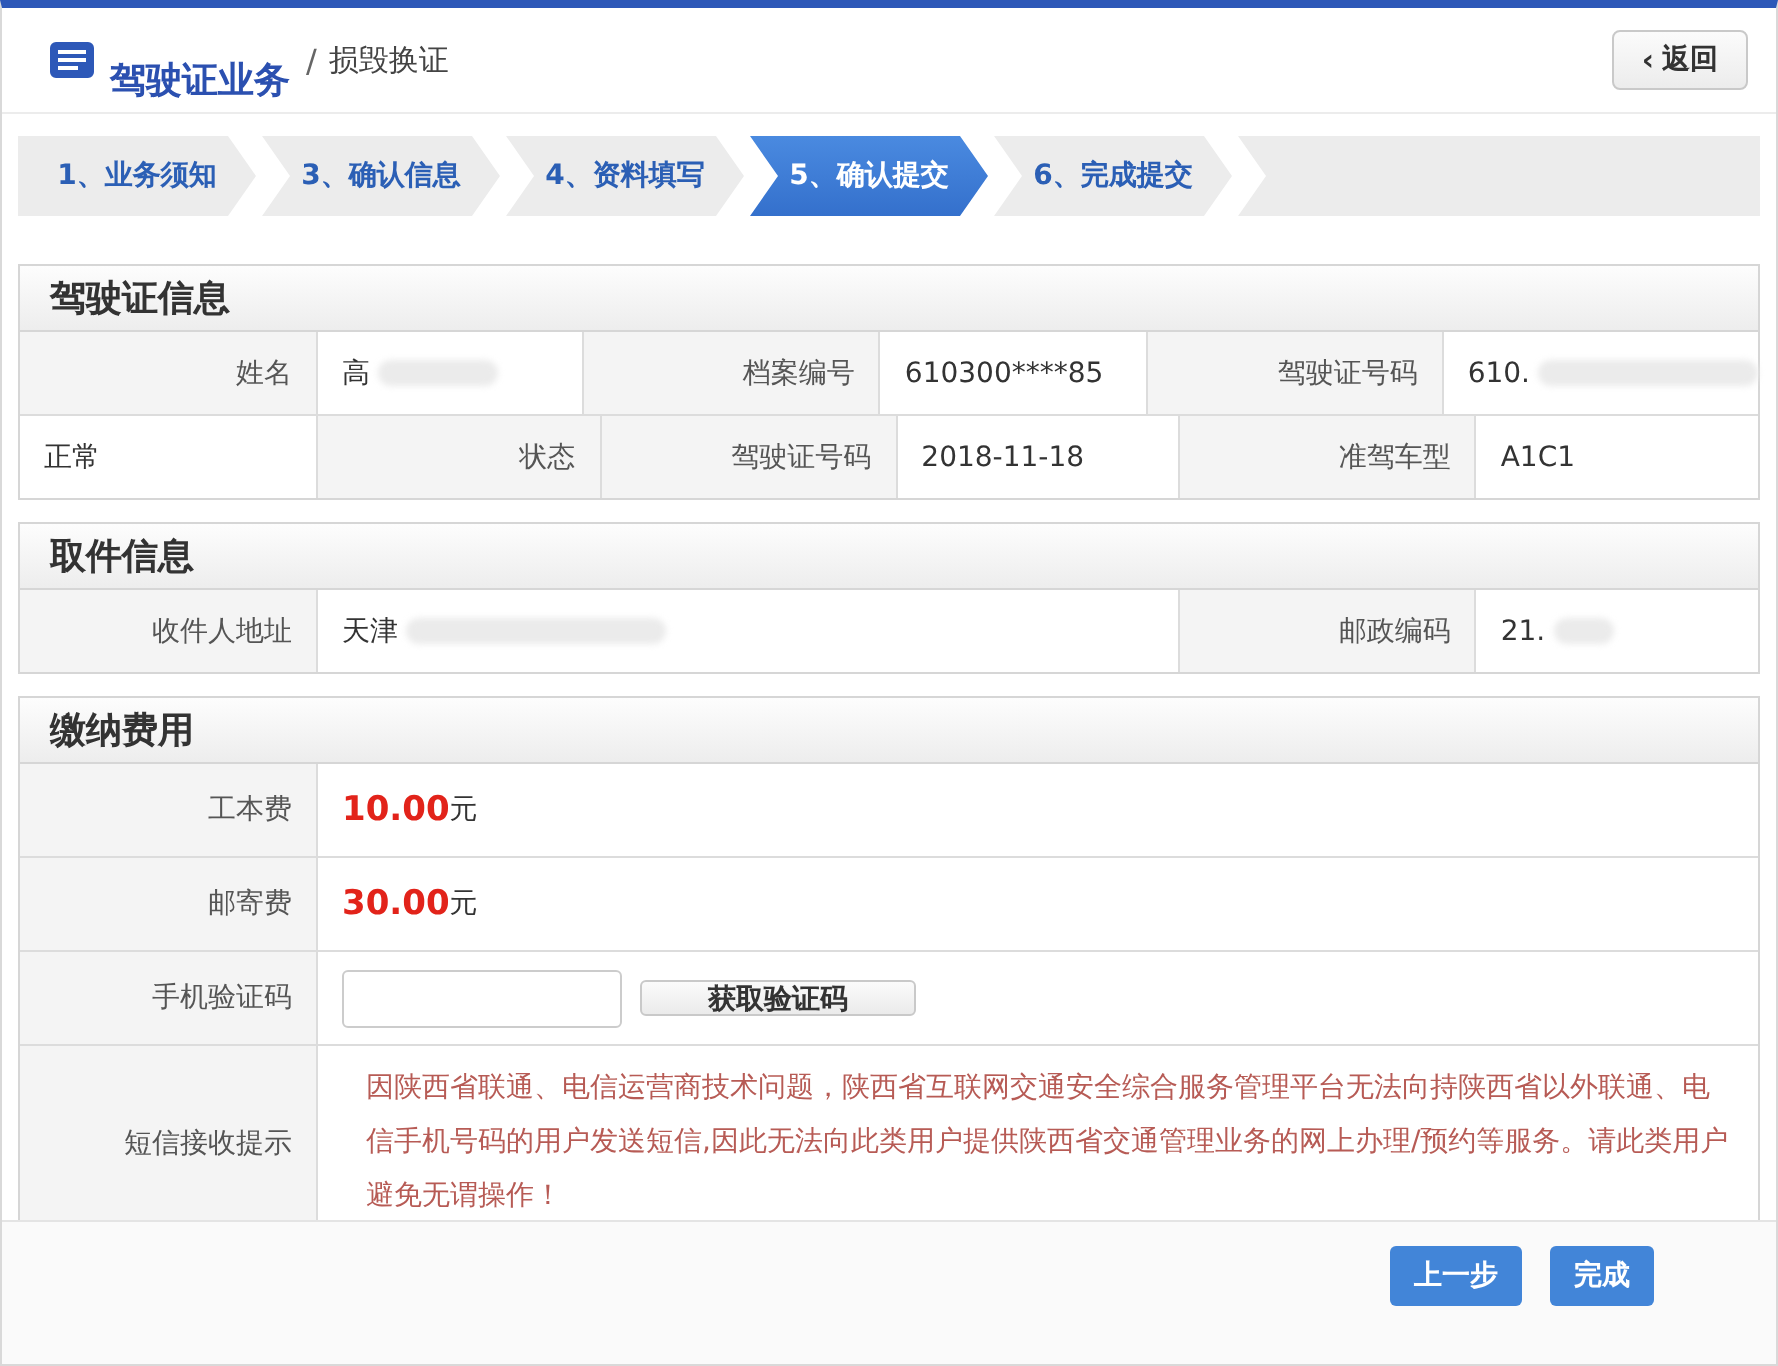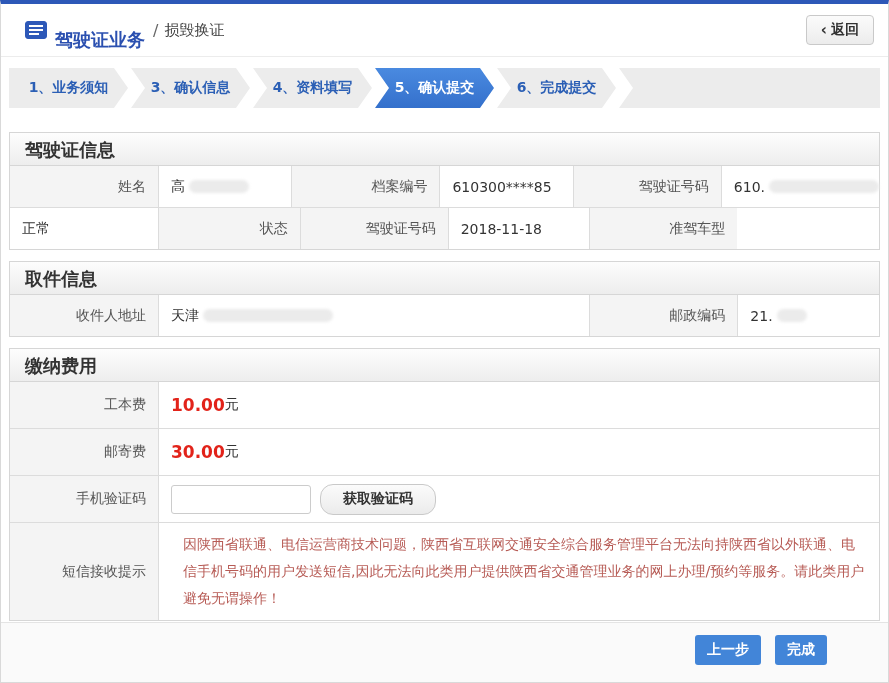--- a/index.html
+++ b/index.html
@@ -49,30 +49,30 @@
 
   .redact { display:inline-block; height:13px; border-radius:7px; background:#ebebeb;
             filter:blur(1.5px); margin-left:4px; vertical-align:middle; }
   .w30{width:30px;} .w45{width:45px;} .w60{width:60px;} .w80{width:80px;} .w110{width:110px;} .w130{width:130px;}
 
   .fee-amount { color:#e2231a; font-weight:bold; font-size:17px; }
   .fee-unit { color:#333; font-size:14px; }
 
   .code-input { width:140px; height:29px; border:1px solid #ccc; border-radius:3px; padding:0 8px;
                 font-size:14px; font-family:"DejaVu Sans","Liberation Sans",sans-serif; }
-  .code-btn { margin-left:9px; height:31px; padding:0 22px; background:linear-gradient(#fbfbfb,#ebebeb);
-              border:1px solid #c9c9c9; border-radius:13px; font-size:14px; font-weight:bold; color:#333;
+  .code-btn { margin-left:9px; height:18px; padding:0 33px; background:linear-gradient(#fbfbfb,#ebebeb);
+              border:1px solid #c9c9c9; border-radius:3px; font-size:14px; font-weight:bold; color:#333;
               cursor:pointer; font-family:"DejaVu Sans","Liberation Sans",sans-serif; }
 
   .notice-row .cell { min-height:70px; }
   .notice-text { color:#b75b55; font-size:14px; line-height:27px; padding:8px 14px 8px 12px;
                  align-self:center; }
 
   
-  .footer { position:absolute; left:0; right:0; bottom:0; height:60px; background:#fafafa;
+  .footer { position:absolute; left:0; right:0; bottom:0; height:72px; background:#fafafa;
             border-top:1px solid #e4e4e4; display:flex; justify-content:flex-end; align-items:flex-start;
             padding:12px 61px 0 0; gap:14px; }
   .btn-blue { height:30px; padding:0 12px; background:#4285d8; border:none; border-radius:3px;
               color:#fff; font-size:14px; font-weight:bold; cursor:pointer;
               font-family:"DejaVu Sans","Liberation Sans",sans-serif; }
 </style>
 </head>
 <body>
 
 <div class="page">
@@ -131,20 +131,21 @@
         <span>610.</span>
           <span class="redact w110"></span>
       </div>
     </div>
     <div class="row cols6">
       <div class="cell val">正常</div>
       <div class="cell lbl">状态</div>
       <div class="cell lbl">驾驶证号码</div>
       <div class="cell val">2018-11-18</div>
       <div class="cell lbl">准驾车型</div>
+      <div class="cell val">A1C1</div>
     </div>
   </section>
 
   <section class="panel">
     <div class="panel-title">取件信息</div>
     <div class="row cols6">
       <div class="cell lbl">收件人地址</div>
       <div class="cell val span3">
         <span>天津</span>
           <span class="redact w130"></span>

